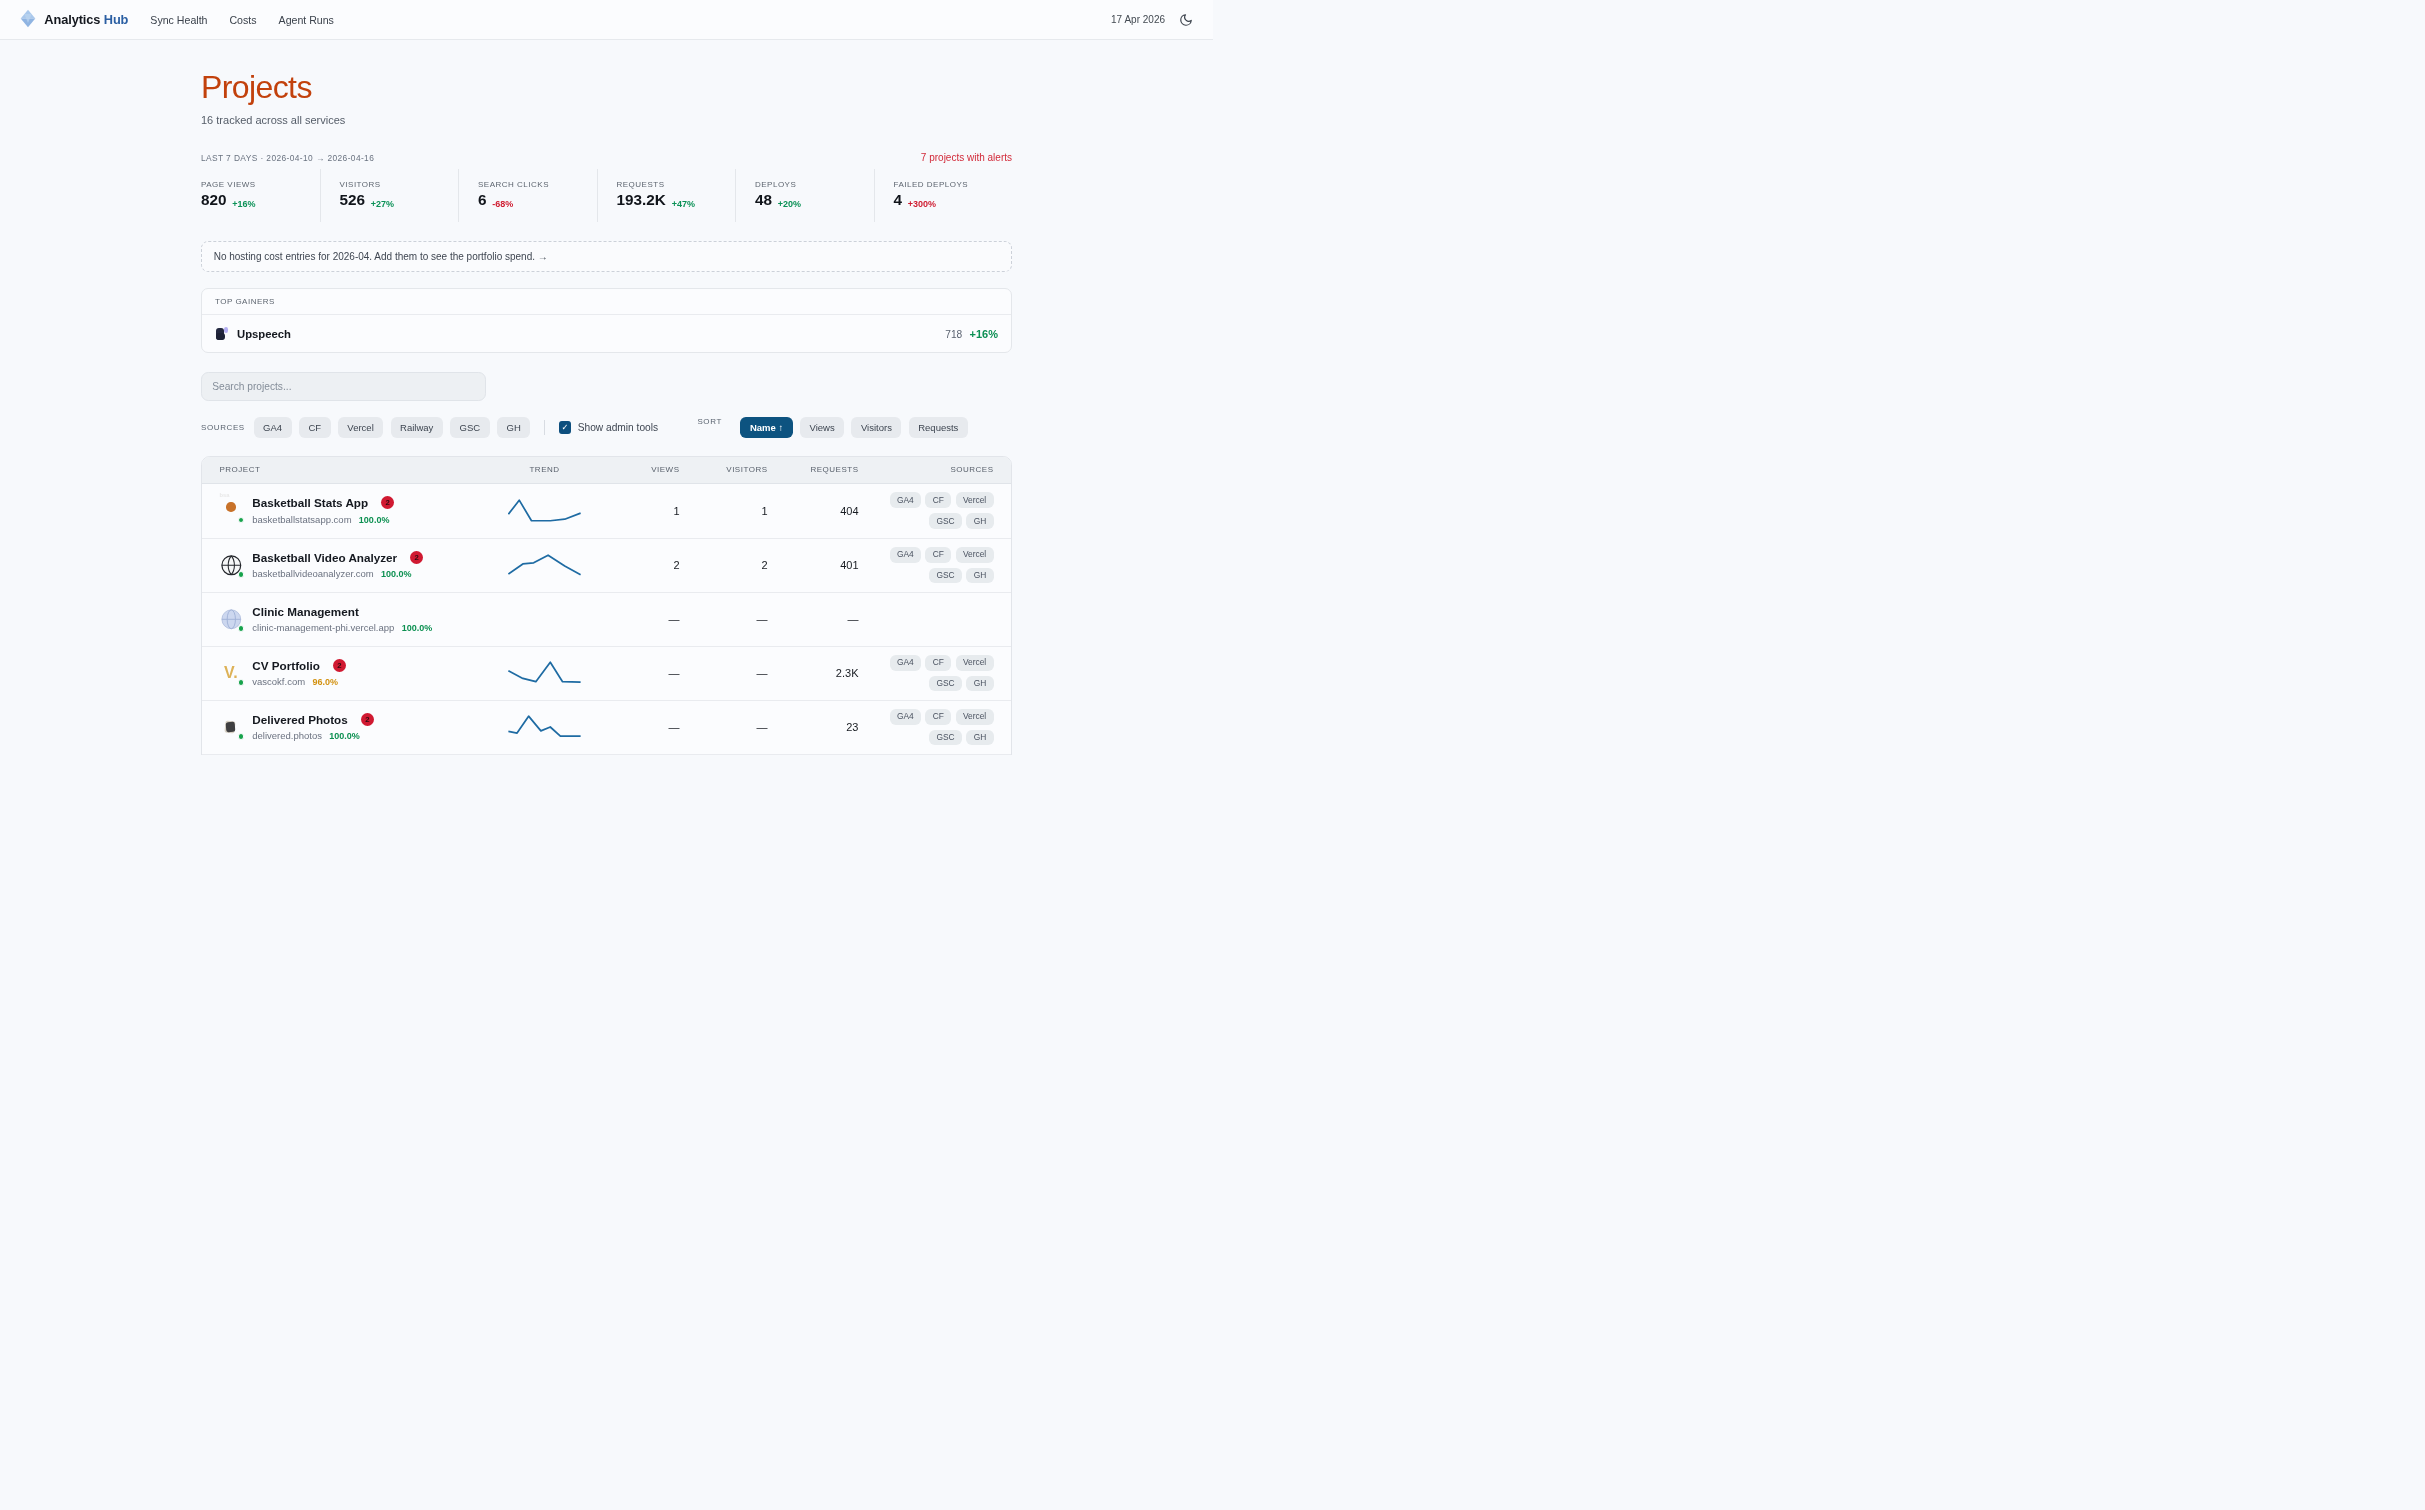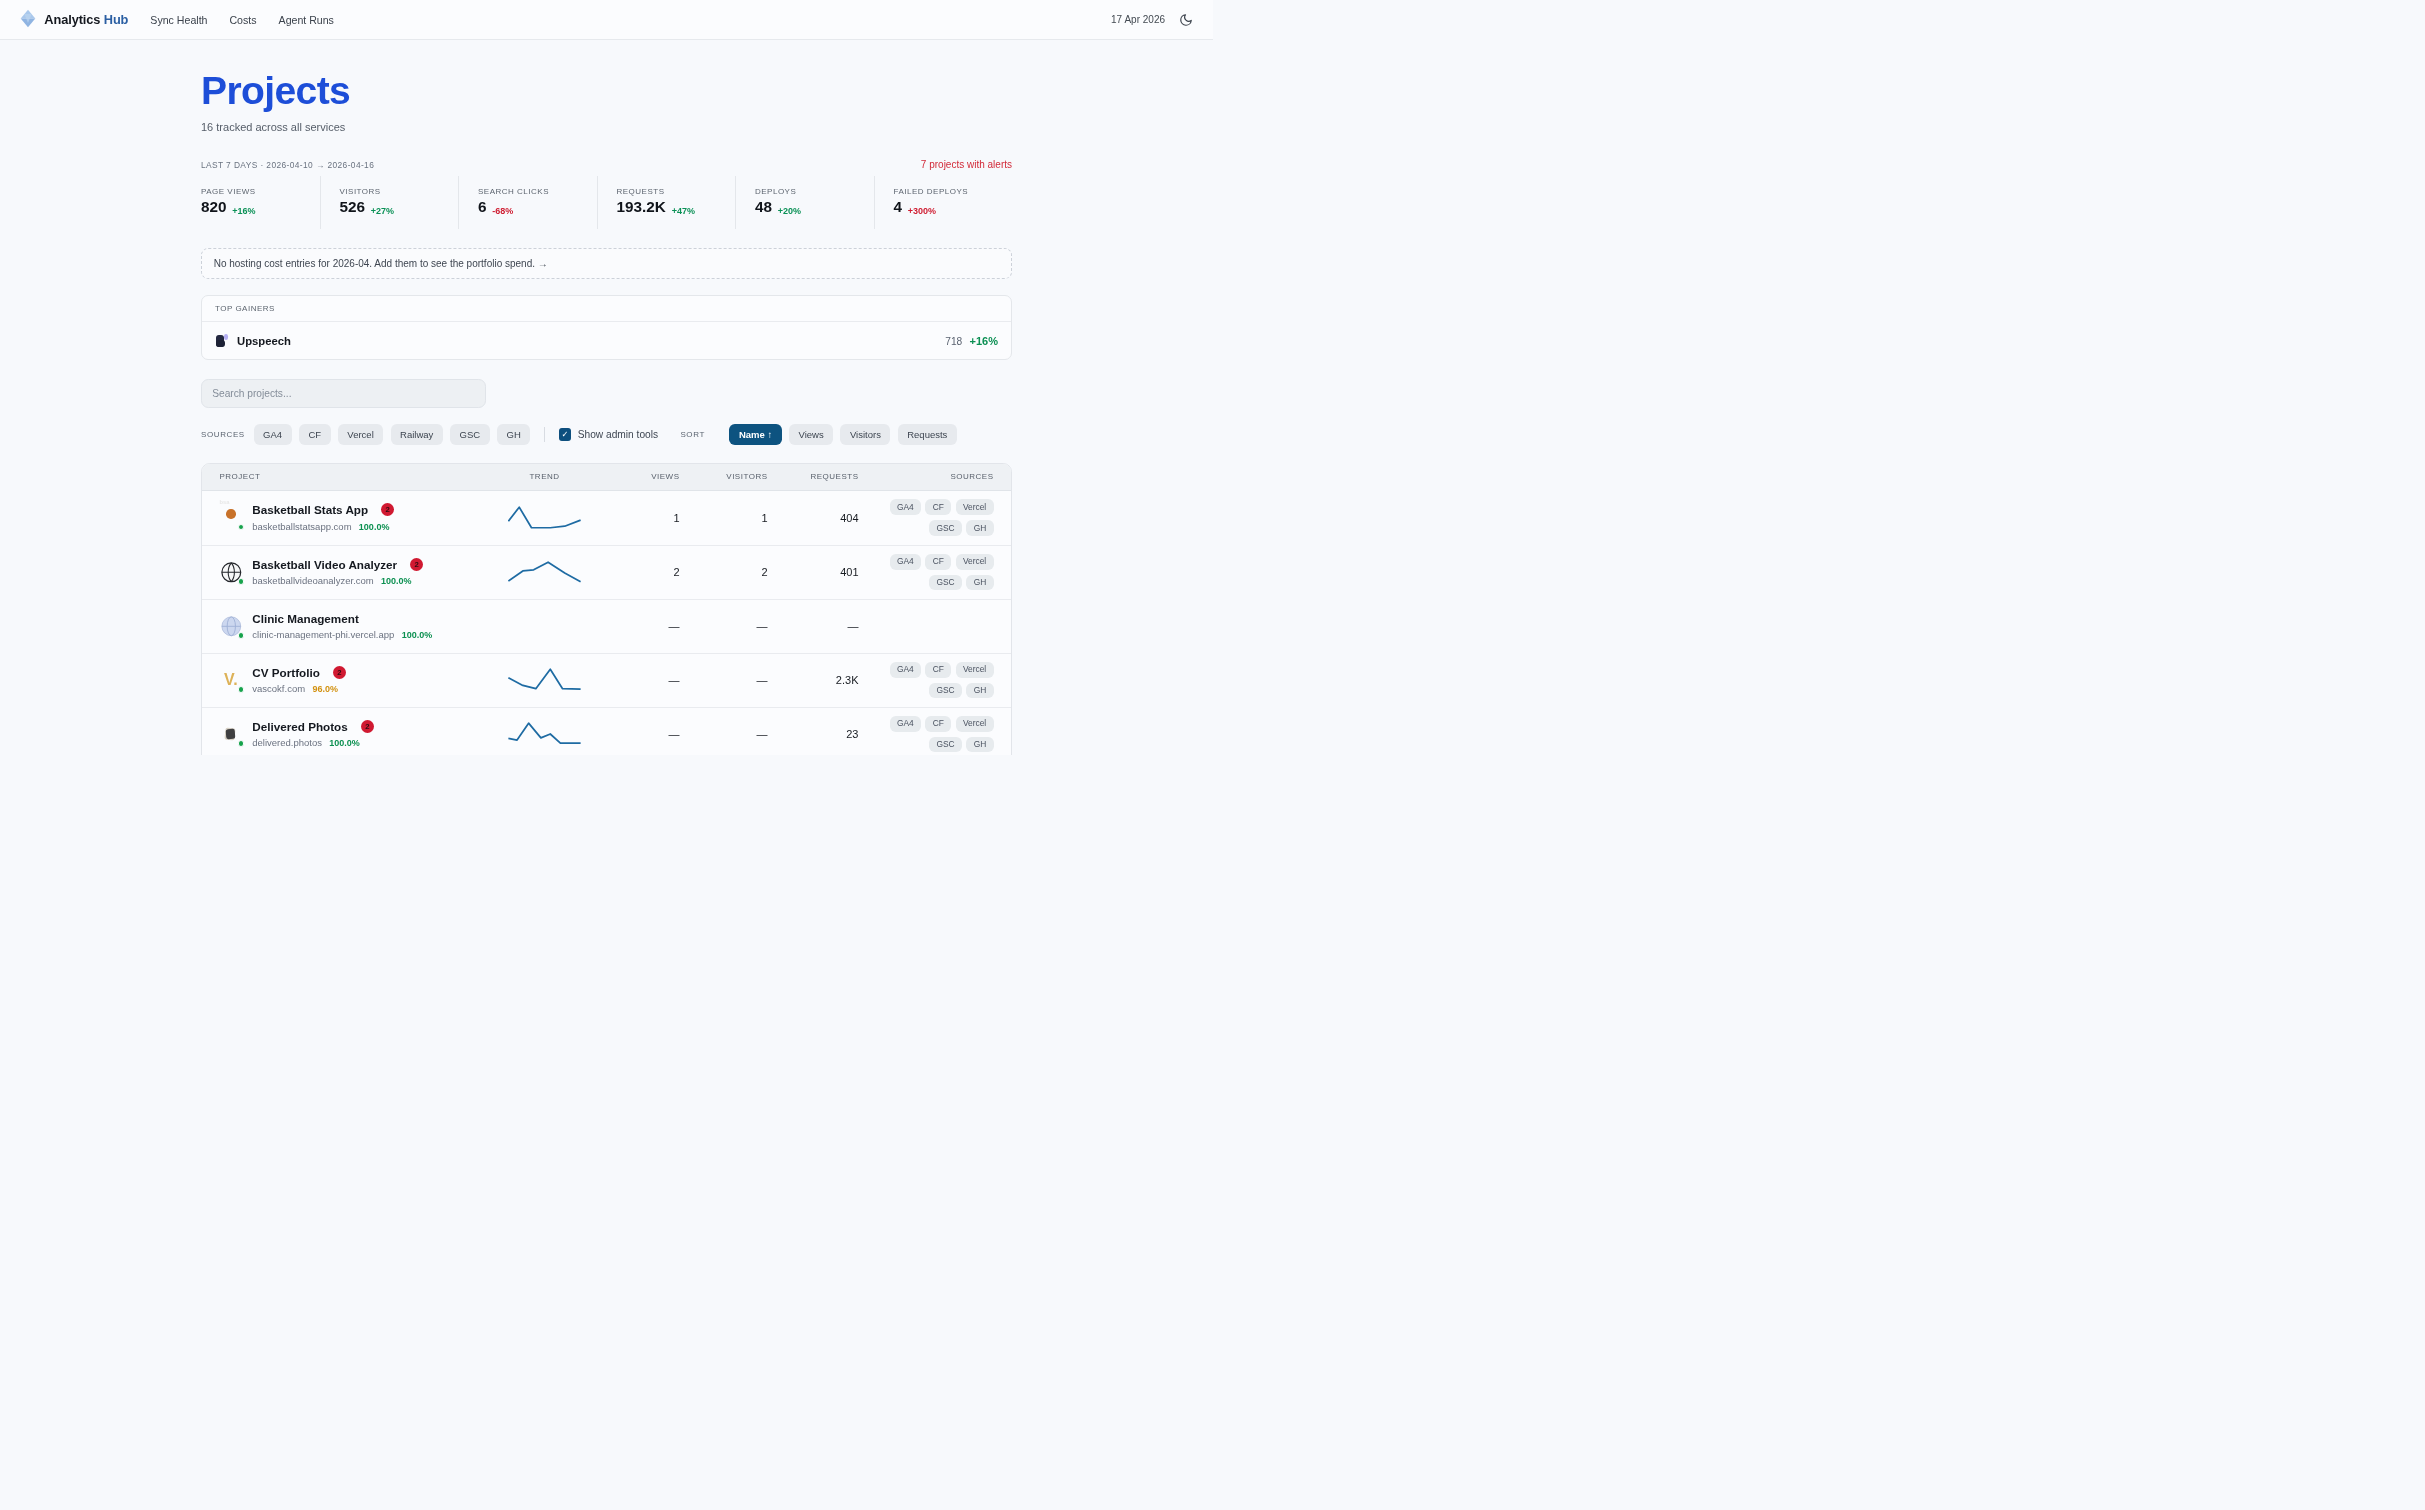--- a/index.html
+++ b/index.html
@@ -17,21 +17,21 @@
   .brand-text { font-size:12.8px; font-weight:800; letter-spacing:-0.1px; }
   .brand-text .accent { color:#2b5fa3; }
   .nav-links { display:flex; gap:22px; }
   .nav-link { font-size:10.6px; color:#3a414b; cursor:pointer; }
   .nav-right { margin-left:auto; display:flex; align-items:center; gap:13px; }
   .nav-date { font-size:10px; color:#434a52; }
   .moon-btn { width:16px; height:16px; display:flex; align-items:center; justify-content:center; cursor:pointer; }
 
   
   .main { width:811px; margin:0 auto; }
-  .page-title { margin-top:29px; font-size:39px; font-weight:700; letter-spacing:-0.6px; color:#1d4ed8; }
+  .page-title { margin-top:29px; font-size:32px; font-weight:400; letter-spacing:-0.6px; color:#c2410c; }
   .page-sub { margin-top:8px; font-size:11px; color:#555d68; }
 
   .period-row { margin-top:26px; display:flex; align-items:baseline; justify-content:space-between;gap:48px; }
   .period { font-size:8.4px; letter-spacing:0.4px; color:#6a7380; text-transform:uppercase; }
   .alerts { font-size:10px; color:#d22a39; cursor:pointer; }
 
   .stats { display:flex; margin-top:5.8px; }
   .stat-cell { flex:1; padding:11.7px 0 13px 19px; border-left:0.7px solid #e4e7eb; }
   .stat-cell:first-child { border-left:none; padding-left:0; }
   .stat-label { font-size:8px; letter-spacing:0.5px; color:#5d656f; text-transform:uppercase; }
@@ -71,21 +71,21 @@
   }
   .chip.active { background:#0d5380; color:#ffffff; font-weight:600; }
   .vdivider { width:0.7px; height:14.6px; background:#d8dce2; margin:0 6.6px; }
   .admin-check { display:flex; align-items:center; gap:6.6px; cursor:pointer; }
   .checkbox {
     width:12.4px; height:12.4px; border-radius:2.9px; background:#0d4f7e;
     display:flex; align-items:center; justify-content:center;
     color:#fff; font-size:8.4px; font-weight:700;
   }
   .admin-label { font-size:10.2px; color:#3f4753; }
-  .sort-group { display:flex; align-items:center; gap:9px; margin-left:15px; }
+  .sort-group { display:flex; gap:3px; margin-left:32px; }
 
   
   .table-card {
     margin-top:17.5px; background:#fbfcfe; border:0.7px solid #e2e5ea;
     border-radius:8.8px; overflow:hidden;
   }
   .tgrid { display:grid; grid-template-columns:minmax(0,1fr) 124px 73px 88px 91px 135px; align-items:center; padding:0 17.5px; }
   .thead { height:27px; background:#eef1f4; border-bottom:0.7px solid #e0e4e9; }
   .th { font-size:8px; letter-spacing:0.5px; color:#59616c; text-transform:uppercase; }
   .al-left { text-align:left; } .al-center { text-align:center; } .al-right { text-align:right; }

